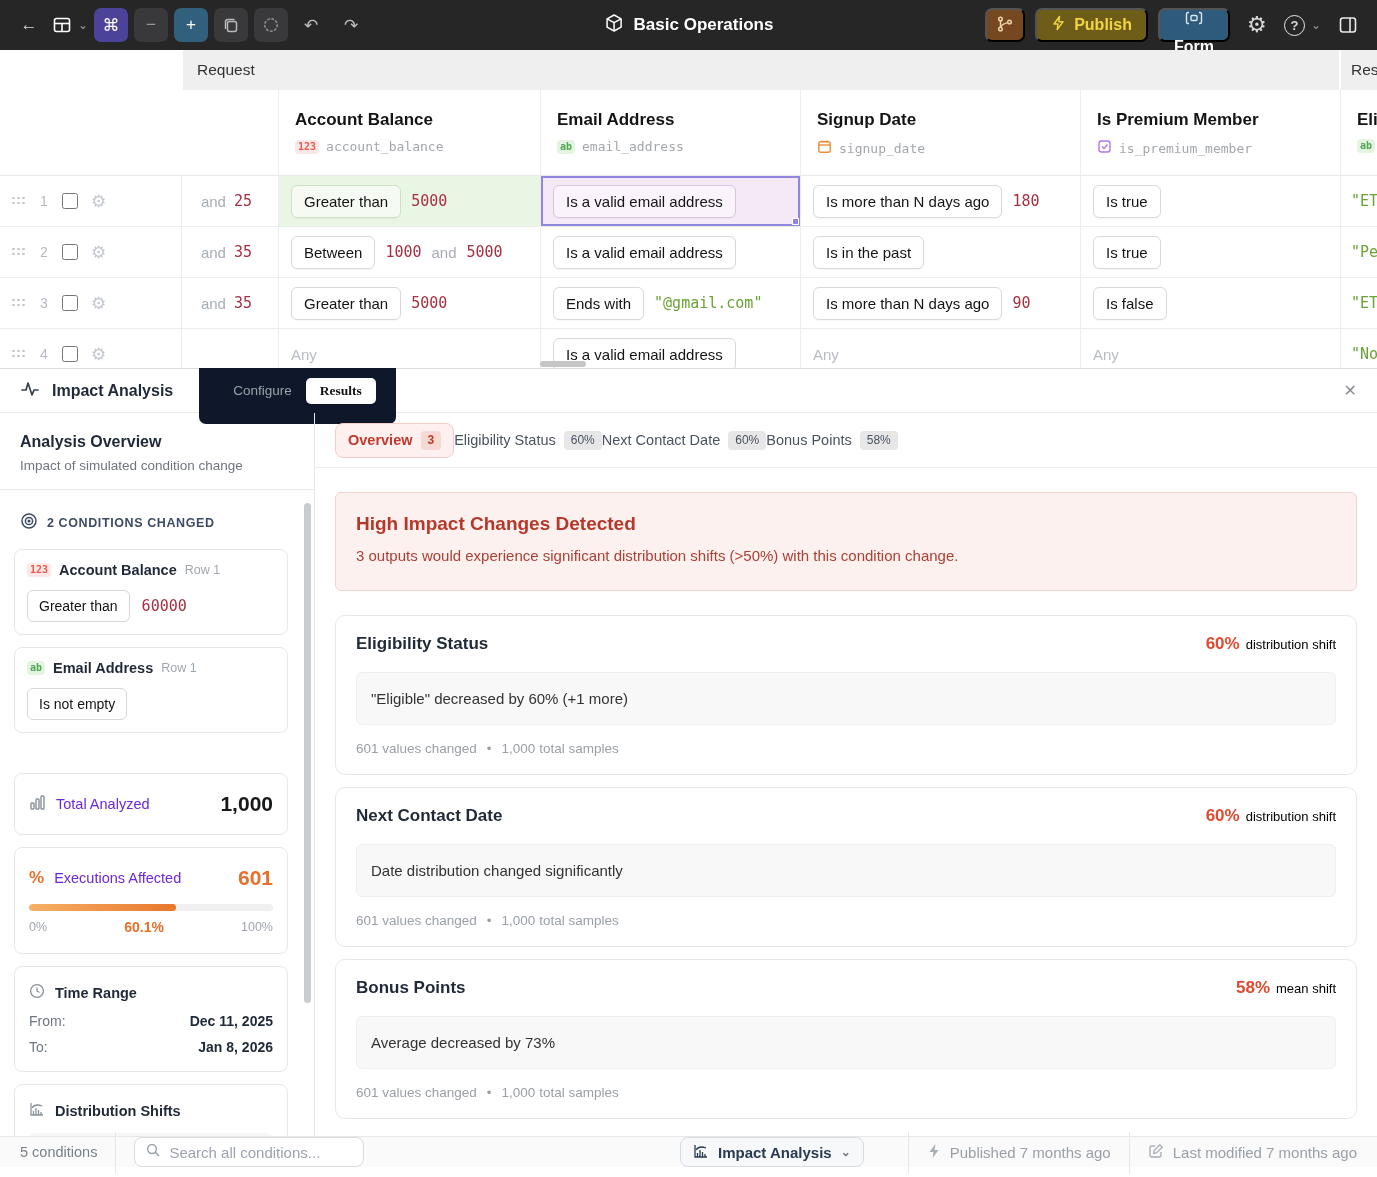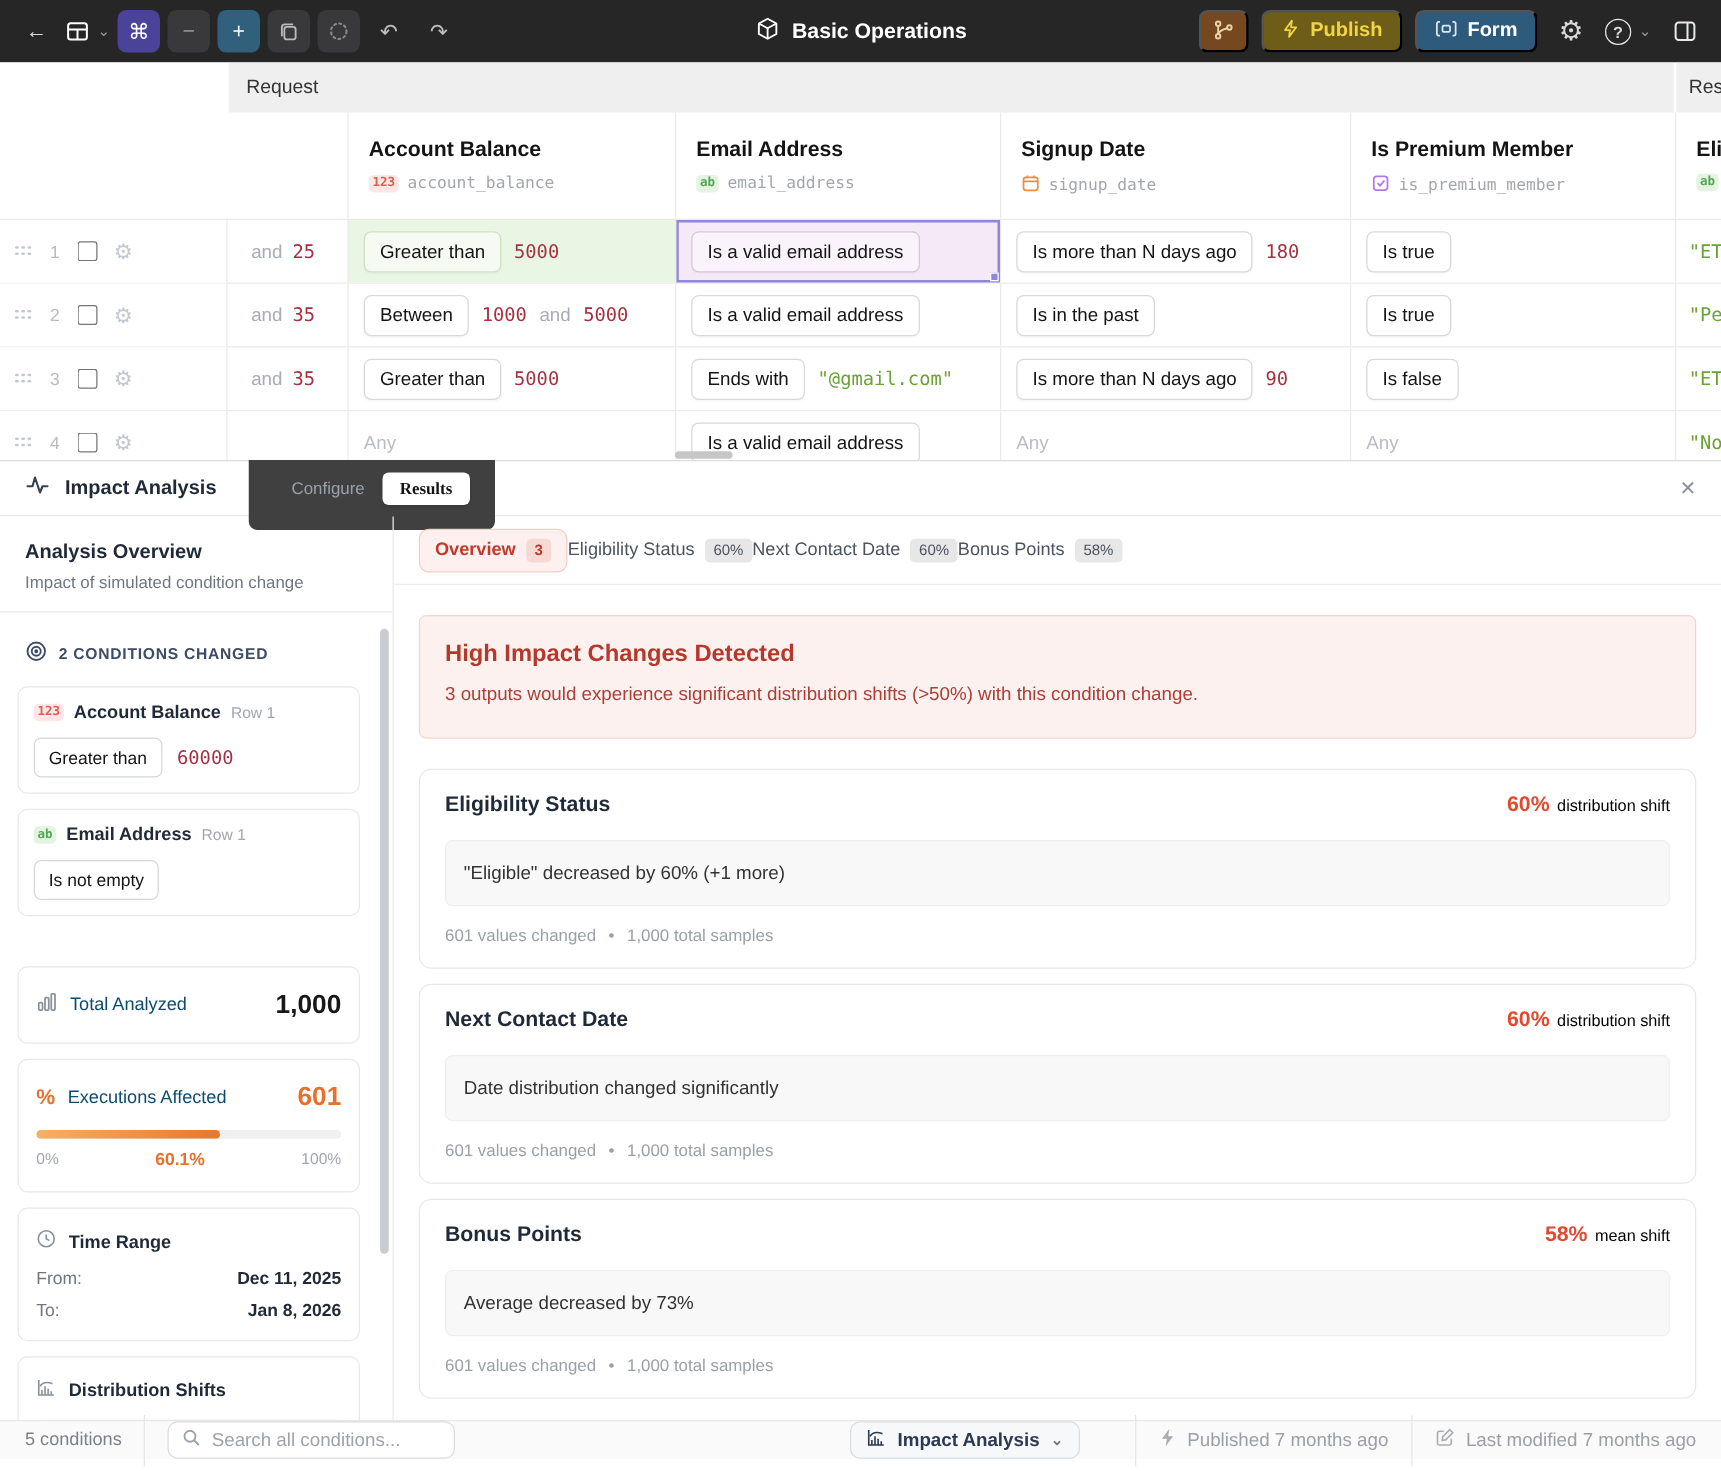--- a/index.html
+++ b/index.html
@@ -16,21 +16,21 @@
   .tb-btn.purple { background:#4b4399; color:#fff; }
   .tb-btn.teal { background:#31607c; color:#fff; }
   .tb-chev { color:#9a9da1; font-size:12px; margin-left:2px; }
   .tb-title { position:absolute; left:50%; transform:translateX(-50%); display:flex; align-items:center; gap:10px;
     color:#fff; font-size:17px; font-weight:700; }
   .tb-right { margin-left:auto; display:flex; align-items:center; gap:10px; }
   .btn-branch { background:#76481f; color:#ecd2a8; height:34px; width:40px; border-radius:7px; display:flex; align-items:center; justify-content:center; }
   .btn-publish { background:#6e5d18; color:#f2d545; height:34px; border-radius:7px; padding:0 14px; display:flex; align-items:center; gap:8px;
     font-size:16px; font-weight:700; }
   .btn-form { background:#2e5a7c; color:#fff; height:34px; border-radius:7px; padding:0 14px; display:flex; align-items:center; gap:8px;
-    font-size:16px; font-weight:700; }
+    font-size:16px; font-weight:700;flex-direction:column; }
 
   
   .table-area { height:318px; position:relative; overflow:hidden; background:#fff; }
   .band { display:flex; height:40px; }
   .band-corner { width:183px; background:#fff; }
   .band-request { flex:1; background:#efefef; display:flex; align-items:center; padding-left:14px;
     font-size:15.5px; color:#333; margin-right:2px; }
   .band-response { width:36px; background:#efefef; display:flex; align-items:center; padding-left:10px;
     font-size:15.5px; color:#333; }
   .tgrid { display:grid; grid-template-columns:181px 97px 262px 260px 280px 260px 1fr; }
@@ -65,21 +65,21 @@
   .cell-selected .chip { background:rgba(255,255,255,0.45); border-color:#d6c6da; }
   .sel-handle { position:absolute; right:1px; bottom:1px; width:7px; height:7px; background:#8f86dd; border:1px solid #fff; }
   .any { color:#b9bdc4; font-size:15px; }
   .respcell { padding-left:10px; }
   .hscroll { position:absolute; left:540px; bottom:1px; width:46px; height:6px; border-radius:3px; background:#c6c6c6; }
 
   
   .panel { height:768px; border-top:1px solid #dcdcdc; box-shadow:0 -2px 6px rgba(0,0,0,0.05); display:flex; flex-direction:column; background:#fff; }
   .panel-header { height:44px; display:flex; align-items:center; padding:0 20px; border-bottom:1px solid #e9e9e9; gap:12px; }
   .panel-title { font-size:16px; font-weight:700; color:#1f2937; }
-  .seg { margin-left:14px; background:#404040; border-radius:7px; padding:20px; display:flex; }
+  .seg { margin-left:14px; background:#0f172a; border-radius:7px; padding:20px; display:flex; }
   .seg button { border:none; background:transparent; font-size:13.5px; padding:5px 14px; border-radius:5px; color:#9aa1ab; cursor:pointer;
     font-family:inherit; }
   .seg button.active { background:#fff; color:#141414; font-weight:700; box-shadow:0 1px 2px rgba(0,0,0,0.12);font-family:Liberation Serif, serif; }
   .panel-close { margin-left:auto; color:#8b8f98; font-size:16px; cursor:pointer; }
   .panel-body { flex:1; display:flex; overflow:hidden; }
 
   
   .sb { width:315px; border-right:1px solid #e9e9e9; position:relative; overflow:hidden; }
   .sb-head { padding:20px 20px 16px 20px; border-bottom:1px solid #e9e9e9; }
   .sb-title { font-size:16px; font-weight:700; color:#1f2937; }
@@ -88,21 +88,21 @@
   .sb-sectionhead { display:flex; align-items:center; gap:9px; font-size:12.5px; font-weight:700; letter-spacing:0.6px;
     color:#3d4c66; margin:0 0 16px 6px; }
   .sb-card { border:1px solid #e6e8eb; border-radius:8px; padding:12px; background:#fff; margin-bottom:12px; }
   .sb-card-head { display:flex; align-items:center; gap:8px; }
   .sb-card-title { font-size:14.5px; font-weight:700; color:#1f2937; }
   .sb-card-row { font-size:12.5px; color:#a0a6ae; }
   .sb-card-body { margin-top:12px; display:flex; align-items:center; gap:12px; }
   .chip-sm { border:1px solid #d4d7dc; border-radius:6px; padding:7px 11px; font-size:14px; color:#141414; background:#fff; white-space:nowrap; cursor:pointer; }
   .gap-lg { height:28px; }
   .stat-row { display:flex; align-items:center; gap:10px; }
-  .stat-label { font-size:14.5px; color:#0c4a6e; }
+  .stat-label { font-size:14.5px; color:#6d28d9; }
   .stat-value { margin-left:auto; font-size:21px; font-weight:700; color:#17181a; }
   .stat-value.orange { color:#e7702b; }
   .bar-track { margin-top:14px; height:7px; border-radius:4px; background:#f0f0f0; overflow:hidden; }
   .bar-fill { height:100%; border-radius:4px; background:linear-gradient(90deg,#f6b066,#e8772c); }
   .bar-labels { margin-top:8px; display:flex; align-items:center; font-size:12.5px; color:#a0a6ae; }
   .bar-mid { flex:1; text-align:center; color:#e7702b; font-weight:700; font-size:14px; }
   .tr-row { display:flex; margin-top:10px; font-size:14px; }
   .tr-label { color:#6f7680; }
   .tr-val { margin-left:auto; color:#1f2937; font-weight:700; }
   .shift-box { margin-top:12px; background:#f6f7f8; border-radius:6px; padding:10px 10px 12px 10px; }

